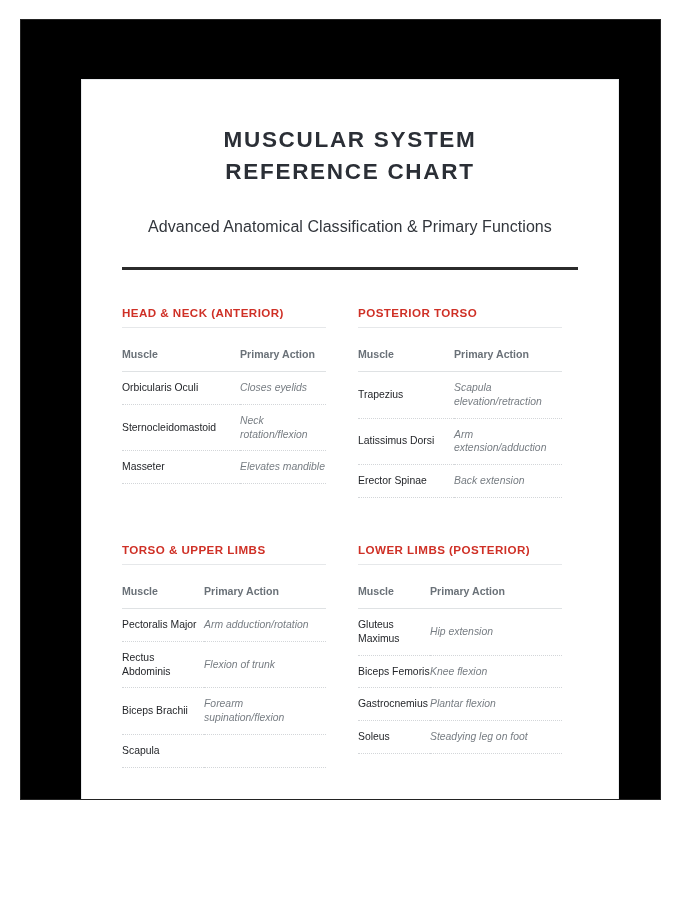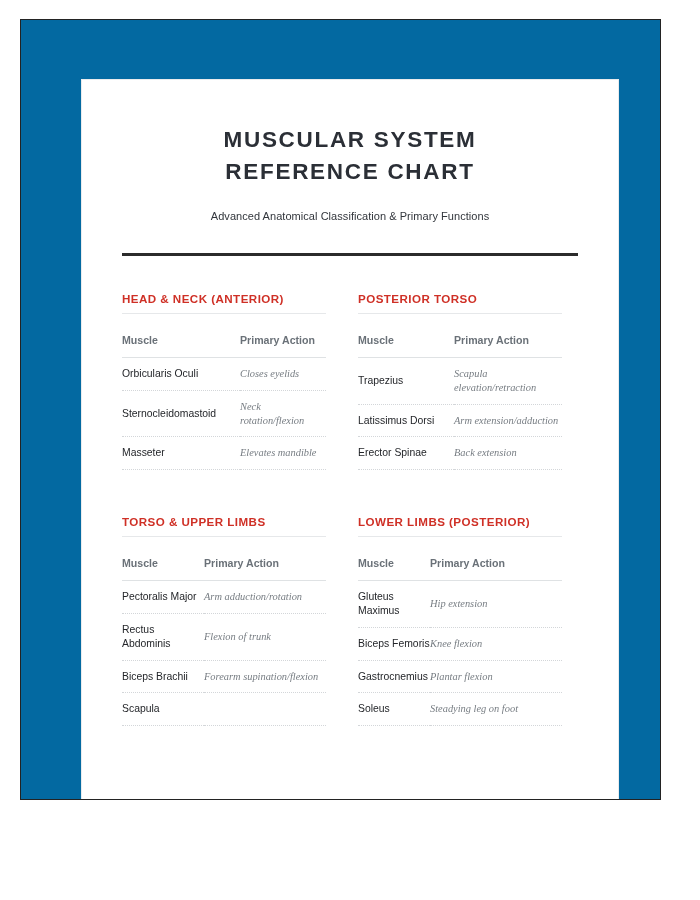--- a/index.html
+++ b/index.html
@@ -17,21 +17,21 @@
 
   
   .page-frame {
     position: absolute;
     left: 20px;
     top: 19px;
     width: 641px;
     height: 781px;
     border: 1.6px solid #232323;
     box-sizing: border-box;
-    background: #0369a1;
+    background: #000000;
     overflow: hidden;
   }
 
   
   .doc-card {
     position: absolute;
     left: 60px;
     top: 59px;
     width: 538px;
     height: 730px;
@@ -53,23 +53,23 @@
   }
   .doc-title {
     font-size: 22.5px;
     font-weight: bold;
     letter-spacing: 1.7px;
     color: #2b2f36;
     line-height: 1.42;
     margin: 0;
   }
   .doc-subtitle {
-    font-size: 11px;
+    font-size: 16px;
     color: #32363c;
-    margin: 0;
+    margin: 8px;
     padding-top: 22px;
     letter-spacing: 0.05px;
   }
   .title-rule {
     height: 3px;
     background: #2b2b2b;
     margin: 31px 0 0 0;
   }
 
   
@@ -118,21 +118,20 @@
     font-size: 10.4px;
     color: #24262a;
     padding: 9px 0 9px 0;
     border-bottom: 1px dotted #d3d6d9;
     vertical-align: middle;
     line-height: 1.33;
   }
   table.muscle-table td.action {
     font-style: italic;
     color: #777d83;
-    font-family: Liberation Serif, serif;
   }
   
   .tbl-narrow col.c1 { width: 118px; }
   .tbl-narrow col.c2 { width: 86px; }
   .tbl-wide   col.c1 { width: 82px; }
   .tbl-wide   col.c2 { width: 122px; }
   .tbl-mid    col.c1 { width: 72px; }
   .tbl-mid    col.c2 { width: 132px; }
   .tbl-right2 col.c1 { width: 96px; }
   .tbl-right2 col.c2 { width: 108px; }

